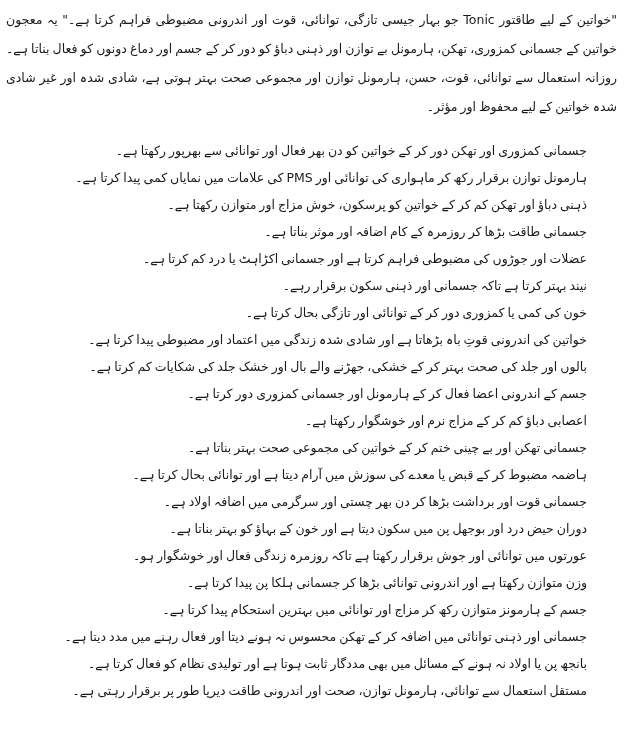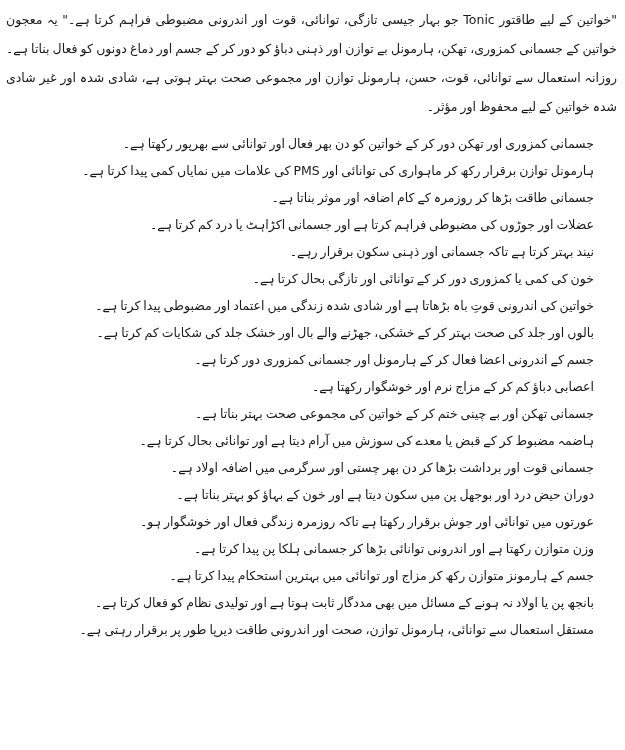--- a/index.html
+++ b/index.html
@@ -15,51 +15,53 @@
     overflow: hidden;
   }
   .intro {
     margin: 0 0 8px 0;
     font-size: 12.5px;
     line-height: 29px;
     text-align: justify;
     text-align-last: right;
     word-spacing: -1px;
   }
-  .benefits { margin: 9px; }
+  .benefits { margin: 16px; }
   .benefit-line {
     margin: 0;
     padding: 0 14px 0 0;
     font-size: 12.5px;
     line-height: 27px;
     text-align: right;
     white-space: nowrap;
     overflow: hidden;
     word-spacing: -1px;
   }
 </style>
 </head>
 <body>
 
 <div class="page">
   <p class="intro">"خواتین کے لیے طاقتور Tonic جو بہار جیسی تازگی، توانائی، قوت اور اندرونی مضبوطی فراہم کرتا ہے۔" یہ معجون خواتین کے جسمانی کمزوری، تھکن، ہارمونل بے توازن اور ذہنی دباؤ کو دور کر کے جسم اور دماغ دونوں کو فعال بناتا ہے۔ روزانہ استعمال سے توانائی، قوت، حسن، ہارمونل توازن اور مجموعی صحت بہتر ہوتی ہے، شادی شدہ اور غیر شادی شدہ خواتین کے لیے محفوظ اور مؤثر۔</p>
   <div class="benefits">
     <p class="benefit-line">جسمانی کمزوری اور تھکن دور کر کے خواتین کو دن بھر فعال اور توانائی سے بھرپور رکھتا ہے۔</p>
     <p class="benefit-line">ہارمونل توازن برقرار رکھ کر ماہواری کی توانائی اور PMS کی علامات میں نمایاں کمی پیدا کرتا ہے۔</p>
+    <p class="benefit-line">ذہنی دباؤ اور تھکن کم کر کے خواتین کو پرسکون، خوش مزاج اور متوازن رکھتا ہے۔</p>
     <p class="benefit-line">جسمانی طاقت بڑھا کر روزمرہ کے کام اضافہ اور موثر بناتا ہے۔</p>
     <p class="benefit-line">عضلات اور جوڑوں کی مضبوطی فراہم کرتا ہے اور جسمانی اکڑاہٹ یا درد کم کرتا ہے۔</p>
     <p class="benefit-line">نیند بہتر کرتا ہے تاکہ جسمانی اور ذہنی سکون برقرار رہے۔</p>
     <p class="benefit-line">خون کی کمی یا کمزوری دور کر کے توانائی اور تازگی بحال کرتا ہے۔</p>
     <p class="benefit-line">خواتین کی اندرونی قوتِ باہ بڑھاتا ہے اور شادی شدہ زندگی میں اعتماد اور مضبوطی پیدا کرتا ہے۔</p>
     <p class="benefit-line">بالوں اور جلد کی صحت بہتر کر کے خشکی، جھڑنے والے بال اور خشک جلد کی شکایات کم کرتا ہے۔</p>
     <p class="benefit-line">جسم کے اندرونی اعضا فعال کر کے ہارمونل اور جسمانی کمزوری دور کرتا ہے۔</p>
     <p class="benefit-line">اعصابی دباؤ کم کر کے مزاج نرم اور خوشگوار رکھتا ہے۔</p>
     <p class="benefit-line">جسمانی تھکن اور بے چینی ختم کر کے خواتین کی مجموعی صحت بہتر بناتا ہے۔</p>
     <p class="benefit-line">ہاضمہ مضبوط کر کے قبض یا معدے کی سوزش میں آرام دیتا ہے اور توانائی بحال کرتا ہے۔</p>
     <p class="benefit-line">جسمانی قوت اور برداشت بڑھا کر دن بھر چستی اور سرگرمی میں اضافہ اولاد ہے۔</p>
     <p class="benefit-line">دوران حیض درد اور بوجھل پن میں سکون دیتا ہے اور خون کے بہاؤ کو بہتر بناتا ہے۔</p>
     <p class="benefit-line">عورتوں میں توانائی اور جوش برقرار رکھتا ہے تاکہ روزمرہ زندگی فعال اور خوشگوار ہو۔</p>
     <p class="benefit-line">وزن متوازن رکھتا ہے اور اندرونی توانائی بڑھا کر جسمانی ہلکا پن پیدا کرتا ہے۔</p>
     <p class="benefit-line">جسم کے ہارمونز متوازن رکھ کر مزاج اور توانائی میں بہترین استحکام پیدا کرتا ہے۔</p>
+    <p class="benefit-line">جسمانی اور ذہنی توانائی میں اضافہ کر کے تھکن محسوس نہ ہونے دیتا اور فعال رہنے میں مدد دیتا ہے۔</p>
     <p class="benefit-line">بانجھ پن یا اولاد نہ ہونے کے مسائل میں بھی مددگار ثابت ہوتا ہے اور تولیدی نظام کو فعال کرتا ہے۔</p>
     <p class="benefit-line">مستقل استعمال سے توانائی، ہارمونل توازن، صحت اور اندرونی طاقت دیرپا طور پر برقرار رہتی ہے۔</p>
   </div>
 </div>
 
 </body></html>

